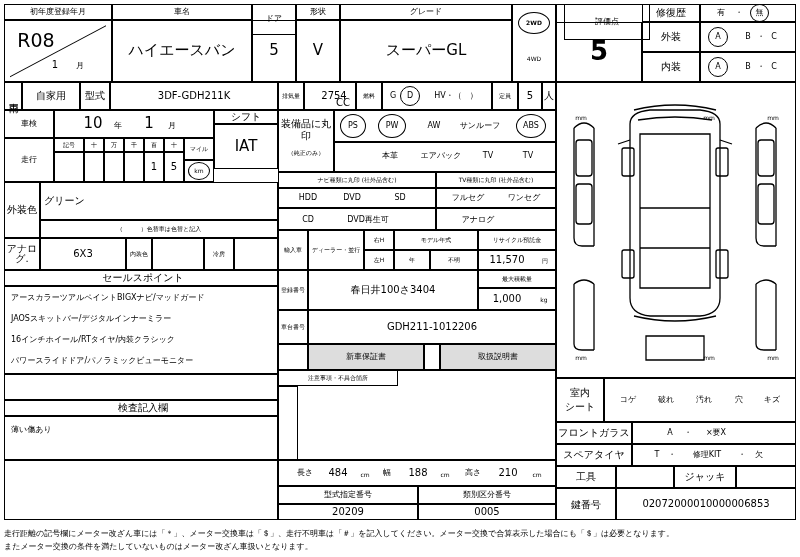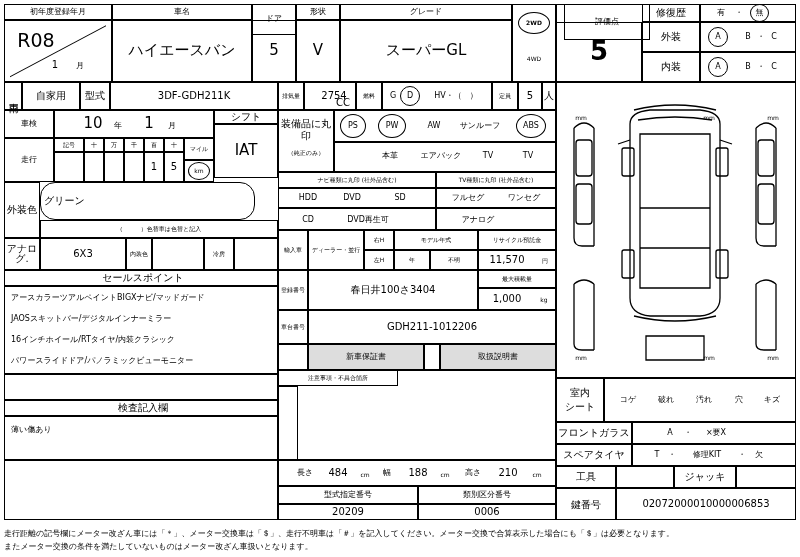--- a/index.html
+++ b/index.html
@@ -105,42 +105,42 @@
   <div class="bx lbl tiny" style="left:542px;top:82px;width:14px;height:28px;">人</div>
 
   <div class="bx lbl sm" style="left:4px;top:110px;width:50px;height:28px;">車検</div>
   <div class="bx" style="left:54px;top:110px;width:160px;height:28px;"></div>
   <div class="lbl lg" style="left:78px;top:114px;width:30px;height:20px;">10</div>
   <div class="lbl sm" style="left:110px;top:118px;width:16px;height:16px;">年</div>
   <div class="lbl lg" style="left:136px;top:114px;width:26px;height:20px;">1</div>
   <div class="lbl sm" style="left:164px;top:118px;width:16px;height:16px;">月</div>
 
   <div class="bx lbl tiny" style="left:214px;top:110px;width:64px;height:14px;">シフト</div>
-  <div class="bx lbl lg" style="left:214px;top:124px;width:64px;height:54px;">IAT</div>
+  <div class="bx lbl lg" style="left:214px;top:124px;width:64px;height:45px;">IAT</div>
 
   <div class="bx lbl sm" style="left:4px;top:138px;width:50px;height:44px;">走行</div>
   <div class="bx lbl xtiny" style="left:54px;top:138px;width:30px;height:14px;">記号</div>
   <div class="bx lbl xtiny" style="left:84px;top:138px;width:20px;height:14px;">十</div>
   <div class="bx lbl xtiny" style="left:104px;top:138px;width:20px;height:14px;">万</div>
   <div class="bx lbl xtiny" style="left:124px;top:138px;width:20px;height:14px;">千</div>
   <div class="bx lbl xtiny" style="left:144px;top:138px;width:20px;height:14px;">百</div>
   <div class="bx lbl xtiny" style="left:164px;top:138px;width:20px;height:14px;">十</div>
   <div class="bx lbl xtiny" style="left:184px;top:138px;width:30px;height:22px;">マイル</div>
 
   <div class="bx" style="left:54px;top:152px;width:30px;height:30px;"></div>
   <div class="bx" style="left:84px;top:152px;width:20px;height:30px;"></div>
   <div class="bx" style="left:104px;top:152px;width:20px;height:30px;"></div>
   <div class="bx" style="left:124px;top:152px;width:20px;height:30px;"></div>
   <div class="bx lbl md" style="left:144px;top:152px;width:20px;height:30px;">1</div>
   <div class="bx lbl md" style="left:164px;top:152px;width:20px;height:30px;">5</div>
   <div class="bx" style="left:184px;top:160px;width:30px;height:22px;"></div>
   <div class="circ lbl xtiny" style="left:188px;top:162px;width:22px;height:18px;">km</div>
 
   <div class="bx lbl tiny" style="left:4px;top:182px;width:36px;height:56px;">外装色</div>
-  <div class="bx lbl md left" style="left:40px;top:182px;width:215px;height:38px;border-radius:15px;">グリーン</div>
+  <div class="bx lbl md left" style="left:40px;top:182px;width:238px;height:38px;">グリーン</div>
   <div class="bx lbl xtiny" style="left:40px;top:220px;width:238px;height:18px;">（　　　）色替車は色替と記入</div>
 
   <div class="bx lbl tiny" style="left:4px;top:238px;width:36px;height:32px;">
       <span>アナログ.</span>
     </div>
   <div class="bx lbl md" style="left:40px;top:238px;width:86px;height:32px;">6X3</div>
   <div class="bx lbl xtiny" style="left:126px;top:238px;width:26px;height:32px;line-height:1.0;">
       <span>内装色</span>
     </div>
   <div class="bx" style="left:152px;top:238px;width:52px;height:32px;"></div>
@@ -247,21 +247,21 @@
   <div class="lbl sm" style="left:376px;top:464px;width:22px;height:18px;">幅</div>
   <div class="lbl md" style="left:398px;top:464px;width:40px;height:18px;">188</div>
   <div class="lbl xtiny" style="left:436px;top:468px;width:18px;height:14px;">cm</div>
   <div class="lbl sm" style="left:458px;top:464px;width:30px;height:18px;">高さ</div>
   <div class="lbl md" style="left:488px;top:464px;width:40px;height:18px;">210</div>
   <div class="lbl xtiny" style="left:528px;top:468px;width:18px;height:14px;">cm</div>
 
   <div class="bx lbl sm" style="left:278px;top:486px;width:140px;height:18px;">型式指定番号</div>
   <div class="bx lbl sm" style="left:418px;top:486px;width:138px;height:18px;">類別区分番号</div>
   <div class="bx lbl md" style="left:278px;top:504px;width:140px;height:16px;text-align:right;">20209</div>
-  <div class="bx lbl md" style="left:418px;top:504px;width:138px;height:16px;">0006</div>
+  <div class="bx lbl md" style="left:418px;top:504px;width:138px;height:16px;">0005</div>
 
   <div class="bx" style="left:4px;top:460px;width:274px;height:60px;"></div>
 
   <div class="bx" style="left:556px;top:82px;width:240px;height:296px;"></div>
 
   <div class="lbl xtiny" style="left:572px;top:112px;width:18px;height:12px;">mm</div>
   <div class="lbl xtiny" style="left:700px;top:112px;width:18px;height:12px;">mm</div>
   <div class="lbl xtiny" style="left:764px;top:112px;width:18px;height:12px;">mm</div>
   <div class="lbl xtiny" style="left:572px;top:352px;width:18px;height:12px;">mm</div>
   <div class="lbl xtiny" style="left:700px;top:352px;width:18px;height:12px;">mm</div>

